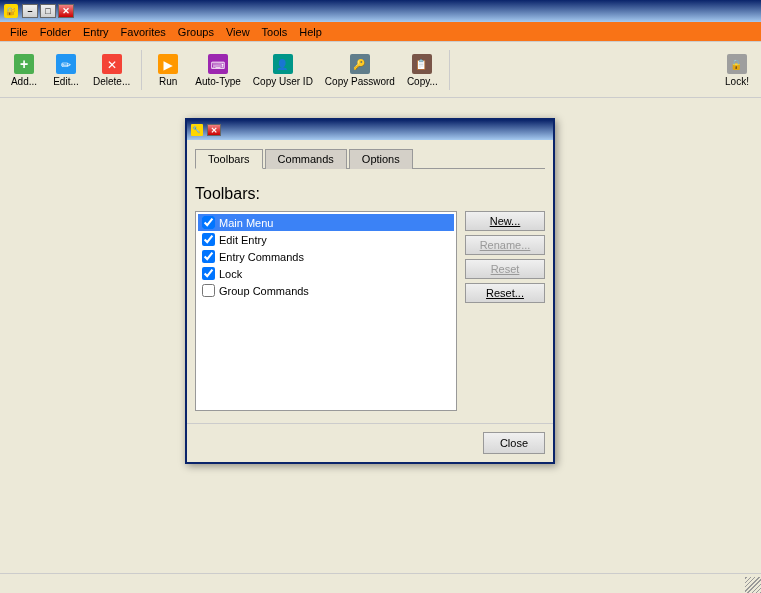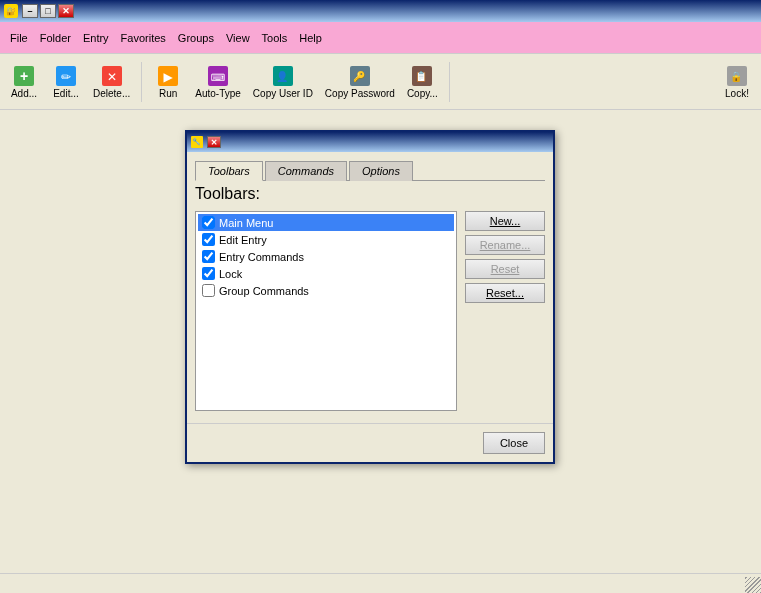--- a/index.html
+++ b/index.html
@@ -49,22 +49,22 @@
       align-items: center;
       justify-content: center;
       font-size: 9px;
       cursor: pointer;
       color: #000;
     }
     .title-btn.close { background: linear-gradient(to bottom, #f08080, #cc0000); color: white; }
 
     
     .menu-bar {
-      background: #f9a8d4;
-      height: 32px;
+      background: #f97316;
+      height: 20px;
       display: flex;
       align-items: center;
       padding: 0 4px;
       border-bottom: 1px solid #ccc;
     }
     .menu-item {
       padding: 2px 6px;
       cursor: pointer;
       font-size: 11px;
     }
@@ -194,22 +194,21 @@
       cursor: pointer;
     }
     .dialog-body {
       padding: 8px;
     }
 
     
     .tabs {
       display: flex;
       border-bottom: 1px solid #999;
-      margin-bottom: 4px;
-      font-style: italic;
+      margin-bottom: 16px;
     }
     .tab {
       padding: 3px 12px;
       border: 1px solid #999;
       border-bottom: none;
       background: #D4D0C8;
       cursor: pointer;
       font-size: 11px;
       margin-right: 2px;
       position: relative;

